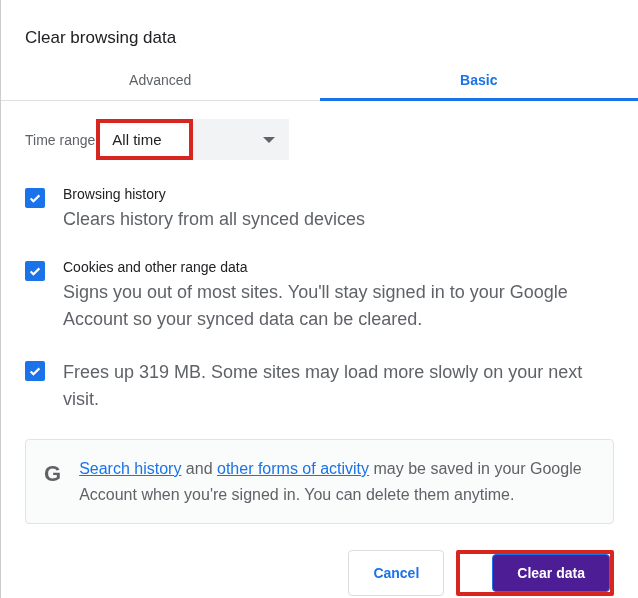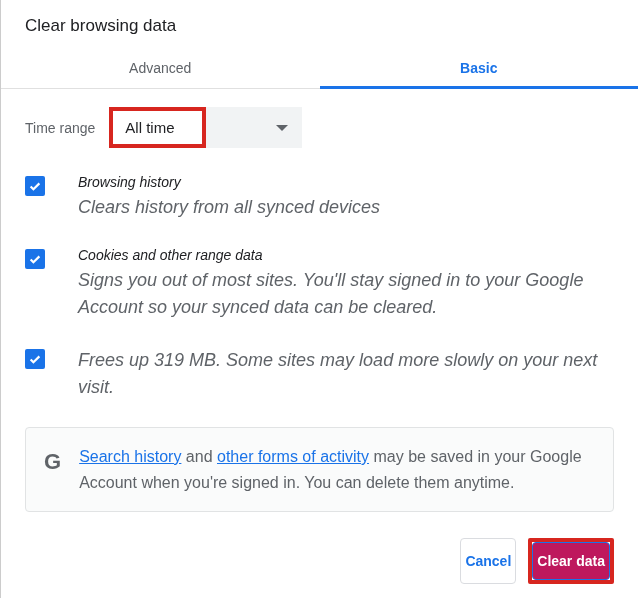--- a/index.html
+++ b/index.html
@@ -11,21 +11,21 @@
     width: 638px;
     height: 598px;
     overflow: hidden;
   }
   .dialog {
     border-left: 1px solid #ccc;
     height: 100%;
     padding: 0;
   }
   .title {
-    padding: 16px 24px 10px 24px;
+    padding: 28px 24px 10px 24px;
     font-size: 17px;
     color: #202124;
   }
   .tabs {
     display: flex;
     border-bottom: 1px solid #e0e0e0;
   }
   .tab {
     flex: 1;
     text-align: center;
@@ -45,21 +45,21 @@
     left: 0; right: 0; bottom: -1px;
     height: 3px;
     background: #1a73e8;
   }
   .body {
     padding: 18px 24px 0 24px;
   }
   .timerange-row {
     display: flex;
     align-items: center;
-    gap: 14px;
+    gap: 1px;
     margin-bottom: 26px;
   }
   .tr-label {
     color: #5f6368;
     font-size: 14px;
   }
   .select-wrap {
     display: flex;
     align-items: stretch;
   }
@@ -79,23 +79,22 @@
   }
   .chev-down {
     width: 0; height: 0;
     border-left: 6px solid transparent;
     border-right: 6px solid transparent;
     border-top: 6px solid #5f6368;
   }
   .check-list { }
   .check-item {
     display: flex;
-    gap: 33px;
+    gap: 18px;
     margin-bottom: 26px;
-    font-style: italic;
   }
   .checkbox {
     width: 20px; height: 20px;
     border-radius: 2px;
     background: #1a73e8;
     display: inline-flex;
     align-items: center;
     justify-content: center;
     flex-shrink: 0;
     margin-top: 2px;
@@ -120,38 +119,39 @@
   .info-text { color: #5f6368; line-height: 1.6; font-size: 16px; }
   .link { color: #1a73e8; text-decoration: underline; cursor: pointer; }
   .footer {
     display: flex;
     justify-content: flex-end;
     gap: 12px;
     padding: 26px 24px 0 24px;
   }
   .btn {
     font-size: 14px;
-    padding: 10px 4px;
+    padding: 10px 24px;
     border-radius: 4px;
     cursor: pointer;
     font-weight: 600;
     font-family: inherit;
+    margin-left: 32px;
   }
   .btn-cancel {
     background: #fff;
     border: 1px solid #dadce0;
     color: #1a73e8;
   }
   .btn-primary-wrap {
     border: 4px solid #d7261f;
     border-radius: 2px;
     display: inline-flex;
   }
   .btn-primary {
-    background: #be185d;
+    background: #4c1d95;
     border: 1px solid #1a73e8;
     color: #fff;
   }
 </style>
 </head>
 <body>
 
 <div class="dialog">
   <div class="title">Clear browsing data</div>
 

